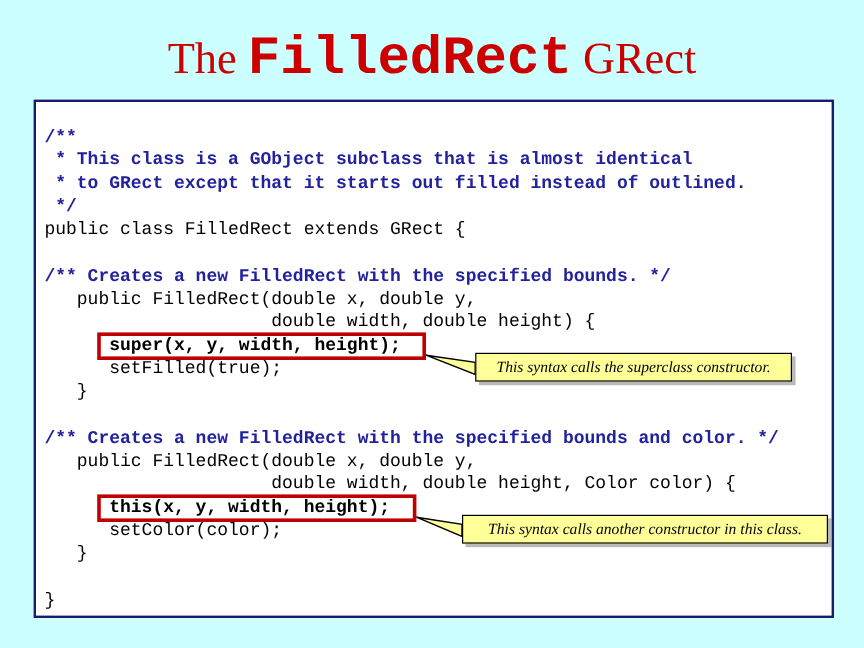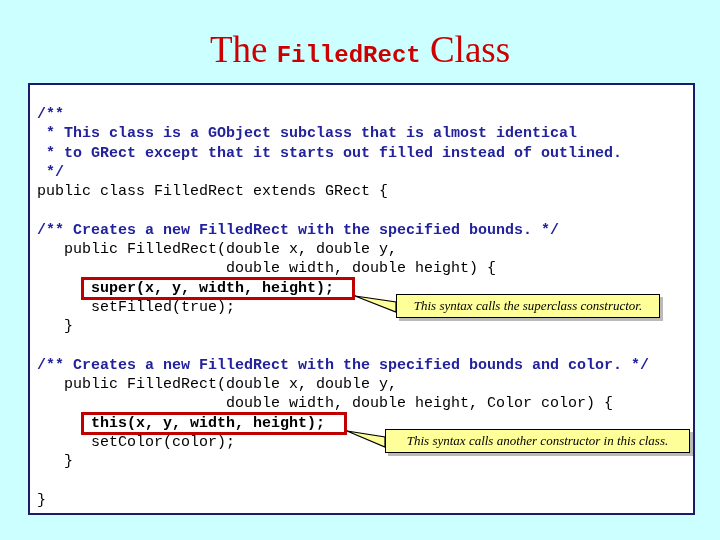--- a/index.html
+++ b/index.html
@@ -28,21 +28,21 @@
     text-align: center;
     color: #CC0000;
     font-family: "Liberation Serif", serif;
     font-size: 37px;
     line-height: 44px;
     white-space: nowrap;
   }
   .title .mono {
     font-family: "Liberation Mono", monospace;
     font-weight: bold;
-    font-size: 24px;
+    font-size: 45px;
     letter-spacing: 0px;
   }
 
   
   .code-panel {
     position: absolute;
     left: 28px;
     top: 83px;
     width: 667px;
     height: 432px;
@@ -143,21 +143,21 @@
   #callout-this svg {
     left: 344px;
     top: 425px;
   }
 </style>
 </head>
 <body>
 
 <div class="slide">
 
-  <div class="title"><span>The </span><span class="mono">FilledRect</span><span> Class</span></div>
+  <div class="title"><span>The </span><span class="mono">FilledRect</span><span> GRect</span></div>
 
   <div class="code-panel">
     <div class="code" id="code-block"><div class="line cmt">/**</div><div class="line cmt"> * This class is a GObject subclass that is almost identical</div><div class="line cmt"> * to GRect except that it starts out filled instead of outlined.</div><div class="line cmt"> */</div><div class="line">public class FilledRect extends GRect {</div><div class="line blank">&nbsp;</div><div class="line cmt">/** Creates a new FilledRect with the specified bounds. */</div><div class="line">   public FilledRect(double x, double y,</div><div class="line">                     double width, double height) {</div><div class="line bold">      super(x, y, width, height);</div><div class="line">      setFilled(true);</div><div class="line">   }</div><div class="line blank">&nbsp;</div><div class="line cmt">/** Creates a new FilledRect with the specified bounds and color. */</div><div class="line">   public FilledRect(double x, double y,</div><div class="line">                     double width, double height, Color color) {</div><div class="line bold">      this(x, y, width, height);</div><div class="line">      setColor(color);</div><div class="line">   }</div><div class="line blank">&nbsp;</div><div class="line">}</div></div>
   </div>
 
   <div class="redbox" id="redbox-super"></div>
   <div class="redbox" id="redbox-this"></div>
 
   <div class="callout" id="callout-super">
     <svg width="60" height="34">

